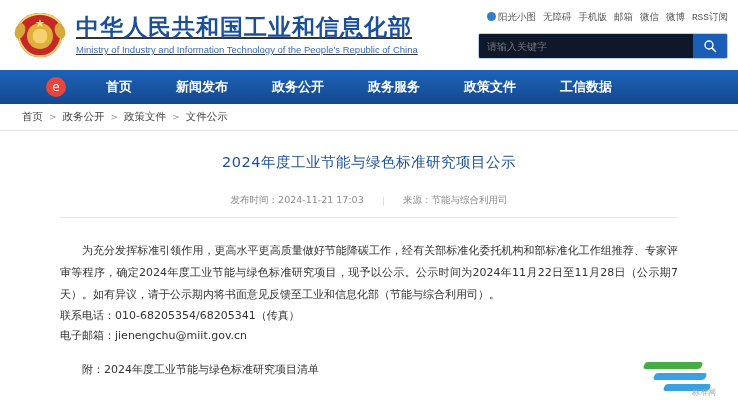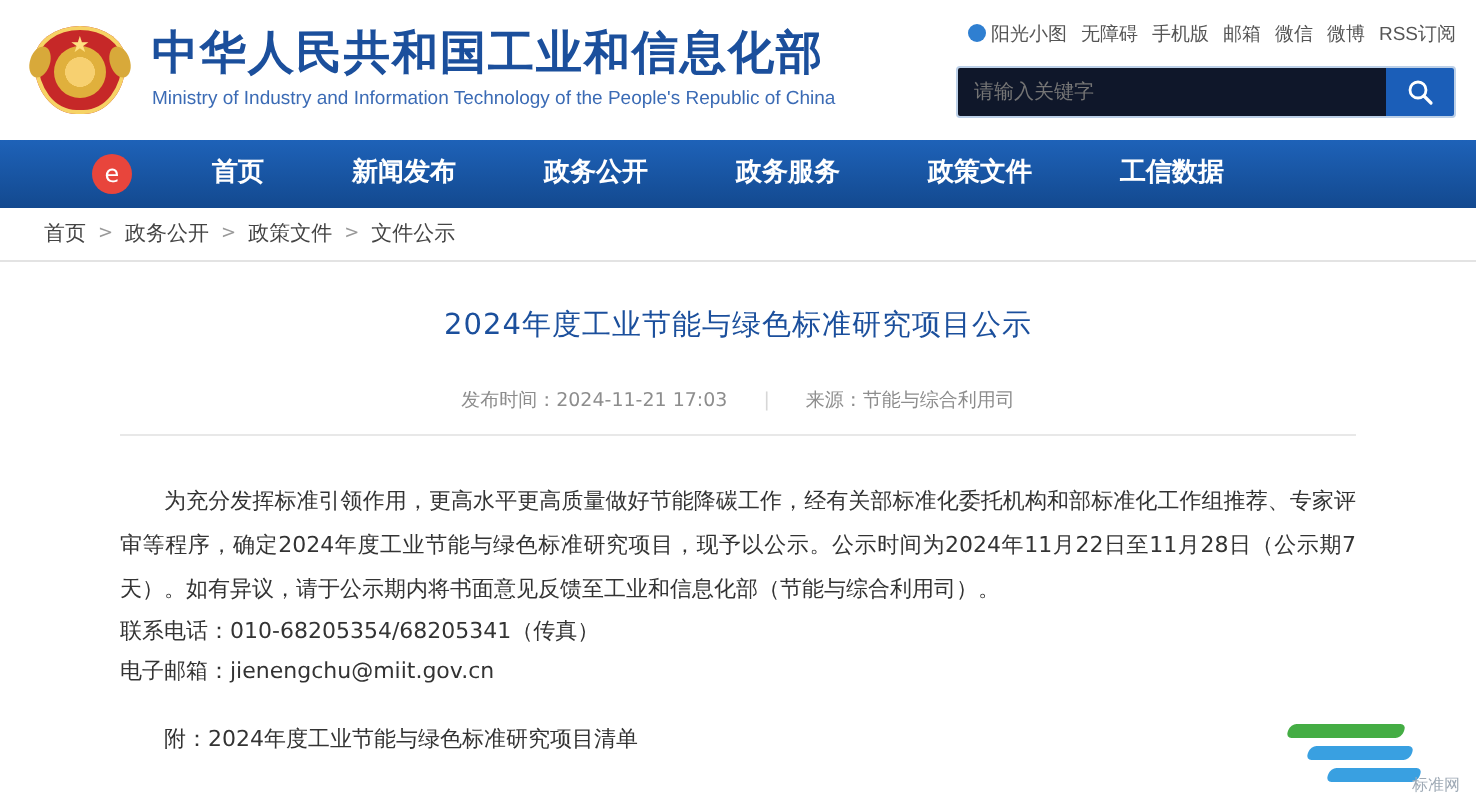--- a/index.html
+++ b/index.html
@@ -71,20 +71,21 @@
     background: #d8a93a;
     border-radius: 50%;
   }
   .emblem .ear.l { left: 1px; transform: rotate(18deg); }
   .emblem .ear.r { right: 1px; transform: rotate(-18deg); }
 
   .titles {
     display: flex;
     flex-direction: column;
     justify-content: center;
+    text-decoration: underline;
   }
   .title-cn {
     font-family: "DejaVu Sans", sans-serif;
     font-size: 23px;
     font-weight: bold;
     color: #1b4f9c;
     letter-spacing: 1px;
     line-height: 28px;
   }
   .title-en {
@@ -102,20 +103,21 @@
     width: 250px;
   }
   .util-row {
     display: flex;
     align-items: center;
     justify-content: flex-end;
     gap: 7px;
     font-size: 9.5px;
     color: #555;
     height: 14px;
+    font-family: Liberation Mono, monospace;
   }
   .util-row .item { white-space: nowrap; cursor: default; }
   .util-row .eye {
     display: inline-block;
     width: 9px; height: 9px;
     border-radius: 50%;
     background: #2f7fd1;
     margin-right: 2px;
     position: relative;
     top: 1px;
@@ -276,21 +278,21 @@
     height: 44px;
     opacity: 0.95;
   }
   .wm-bar {
     position: absolute;
     height: 7px;
     border-radius: 3px;
   }
   .wm-text {
     position: absolute;
-    right: 4px;
+    right: 18px;
     bottom: 0px;
     font-size: 8px;
     color: #9aa6b2;
     font-family: "DejaVu Sans", sans-serif;
   }
 </style>
 </head>
 <body>
 
 <div class="page">

